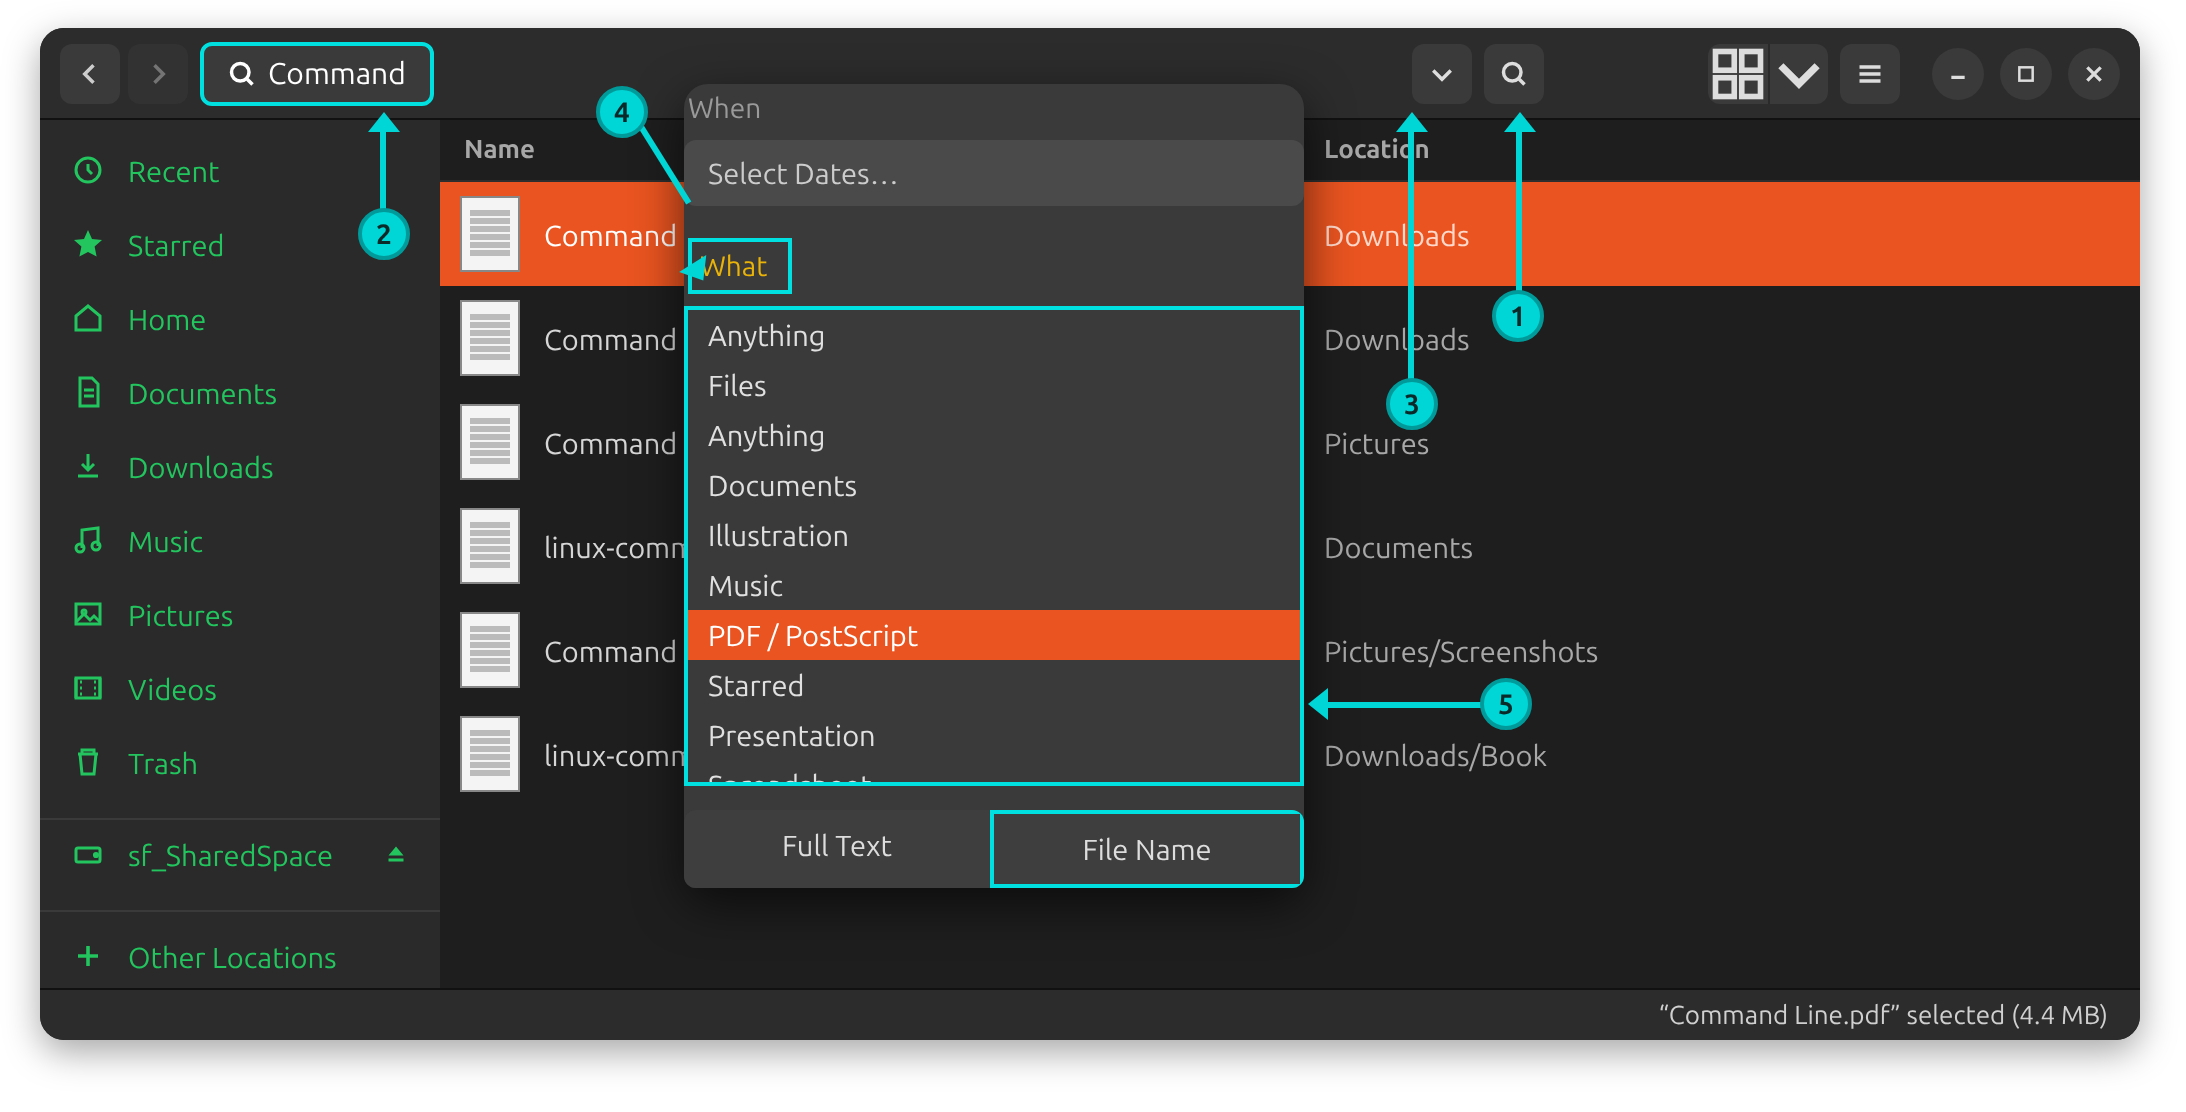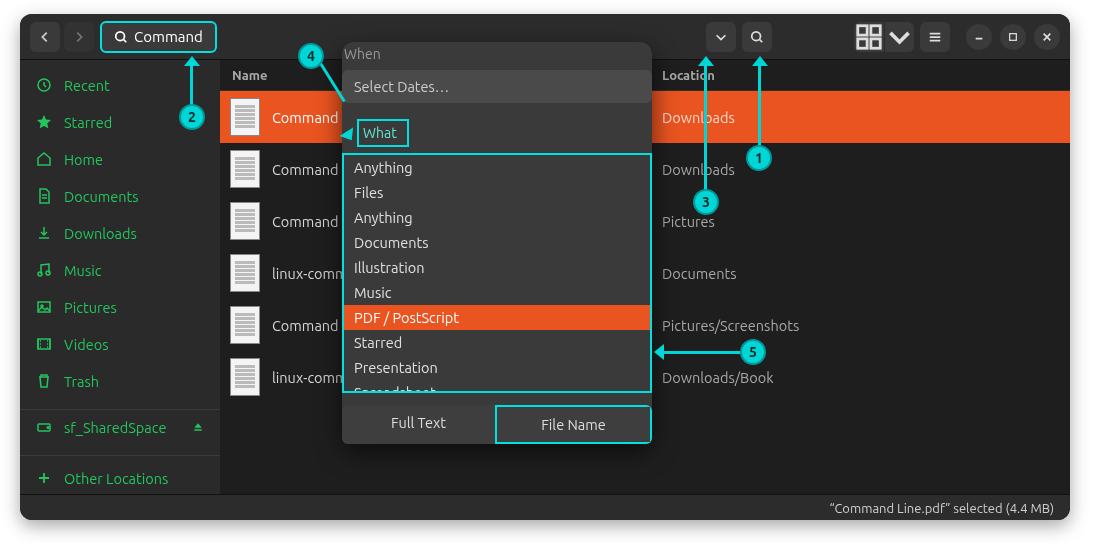--- a/index.html
+++ b/index.html
@@ -39,21 +39,21 @@
 .thumb { width: 30px; height: 38px; background: #f4f4f4; border: 1px solid #888; margin-right: 12px; flex-shrink: 0; position: relative; }
 .thumb::after { content: ""; position: absolute; top: 6px; left: 4px; right: 4px; height: 3px; background: #bbb; box-shadow: 0 4px 0 #bbb, 0 8px 0 #bbb, 0 12px 0 #bbb, 0 16px 0 #bbb, 0 20px 0 #bbb; }
 .cell-name { flex: 0 0 306px; overflow: hidden; white-space: nowrap; }
 .cell-size { flex: 0 0 70px; text-align: right; color: #a8a8a8; }
 .cell-loc { flex: 1; padding-left: 14px; color: #a8a8a8; }
 .statusbar { position: absolute; bottom: 0; right: 0; height: 26px; background: #2c2c2c; color: #d0d0d0; font-size: 13px; display: flex; align-items: center; justify-content: flex-end; padding: 0 16px; border-top: 1px solid #111; width: 100%; border-radius: 0 0 12px 12px; }
 
 .drop { position: absolute; top: 42px; left: 342px; width: 310px; background: #3a3a3a; border-radius: 12px; box-shadow: 0 8px 24px rgba(0,0,0,.6); z-index: 5; }
 .drop-label { color: #9a9a9a; font-size: 14px; margin: 4px 2px 8px; }
 .drop-select { background: #4a4a4a; border-radius: 6px; padding: 8px 12px; color: #ccc; font-size: 14.5px; margin-bottom: 10px; }
-.what-label { color: #5eead4; font-size: 14px; margin: 6px 15px 6px; border: 2px solid #00e0e0; display: inline-block; padding: 4px 10px 4px 4px; }
+.what-label { color: #eab308; font-size: 14px; margin: 6px 2px 6px; border: 2px solid #00e0e0; display: inline-block; padding: 4px 10px 4px 4px; }
 .what-list { border: 2px solid #00e0e0; max-height: 240px; overflow-y: auto; background: #3a3a3a; }
 .what-item { padding: 2px 10px; color: #e0e0e0; font-size: 14.5px; line-height: 1.45; }
 .what-item.sel { background: #e95420; color: #fff; }
 .seg-btns { display: flex; gap: 0; margin-top: 12px; background: #3a3a3a; border-radius: 6px; overflow: hidden; }
 .seg-btns .sbtn { flex: 1; padding: 9px 0; text-align: center; color: #ddd; font-size: 14.5px; background: #3e3e3e; }
 .seg-btns .sbtn + .sbtn { border-left: 1px solid #2a2a2a; }
 .seg-btns .sbtn.hl { border: 2px solid #00e0e0; }
 
 .ann-dot { position: absolute; width: 26px; height: 26px; border-radius: 50%; background: #00d6d6; color: #0a2a2a; font-weight: 700; font-size: 14px; display: flex; align-items: center; justify-content: center; z-index: 20; border: 2px solid #009a9a; }
 .ann-line { position: absolute; background: #00d6d6; z-index: 15; }

